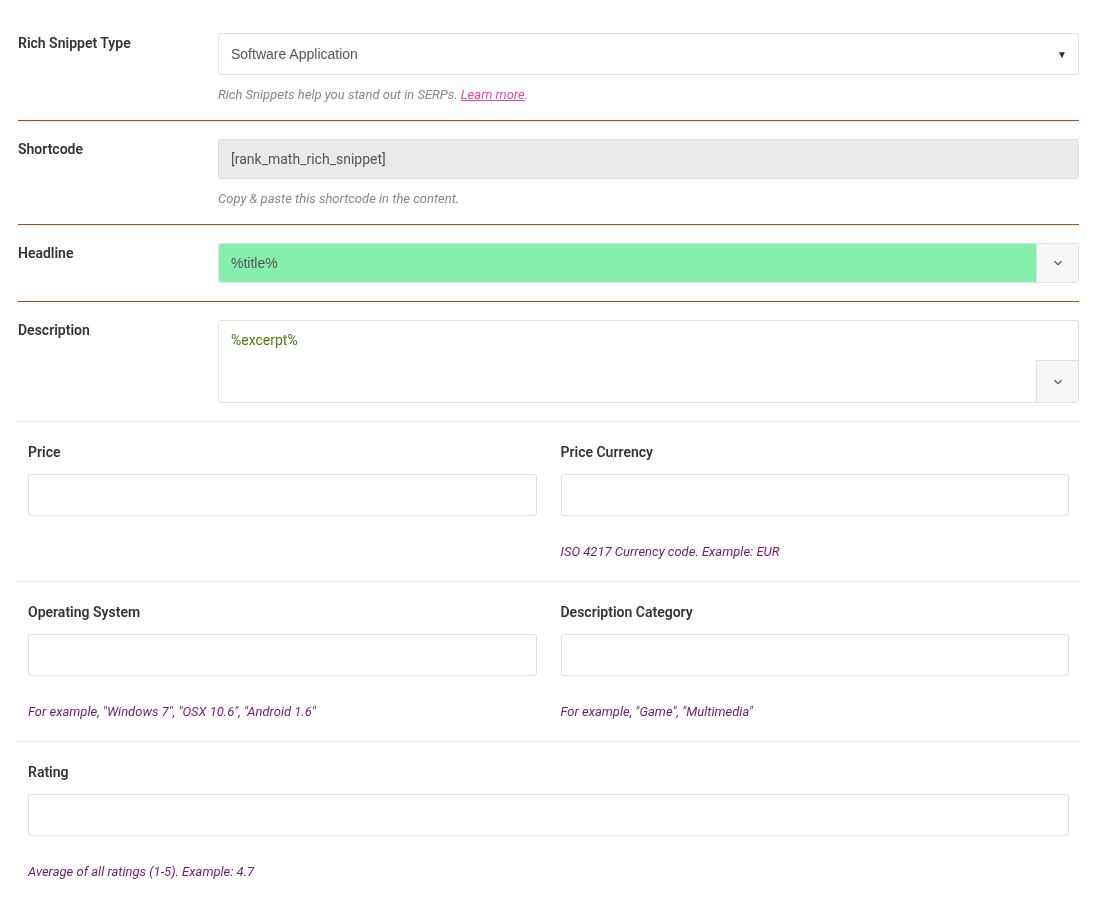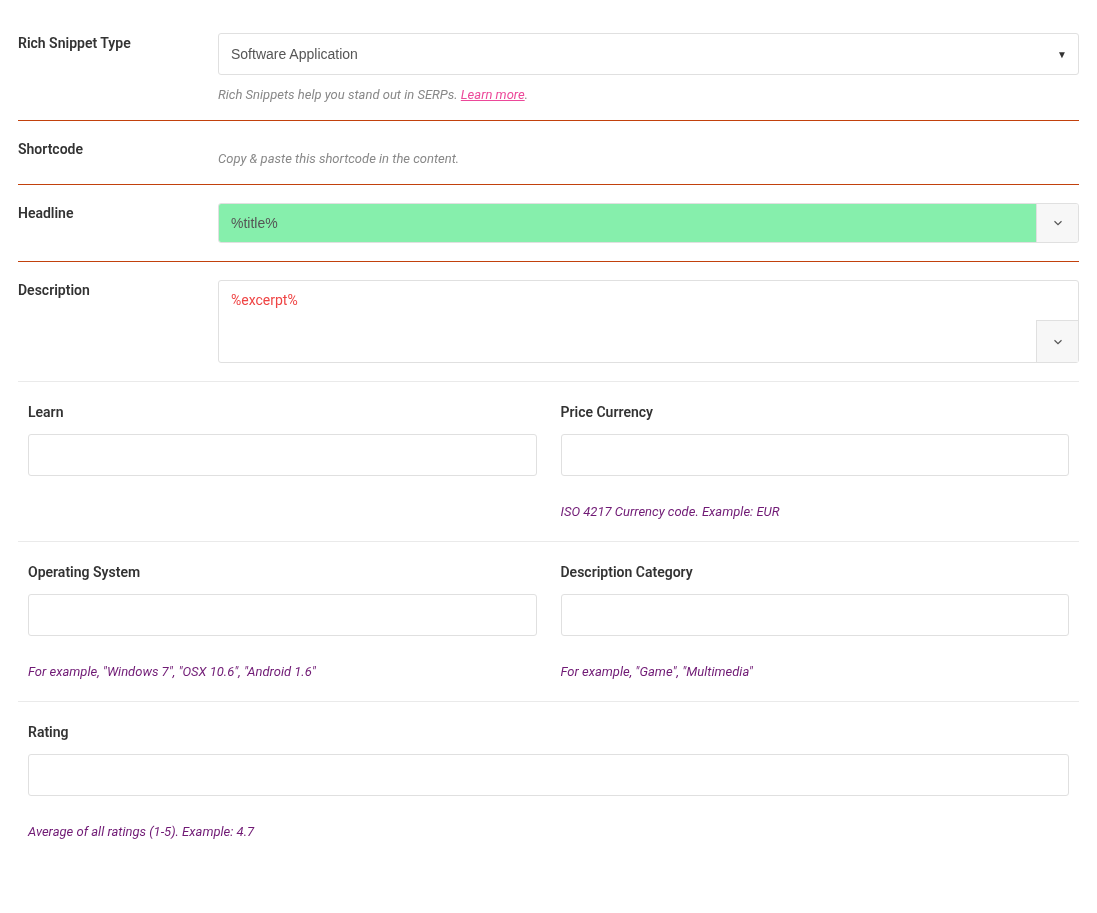--- a/index.html
+++ b/index.html
@@ -105,21 +105,21 @@
     .textarea-wrapper {
       position: relative;
       border: 1px solid #e0e0e0;
       border-radius: 3px;
     }
     .textarea-control {
       width: 100%;
       border: none;
       padding: 11px 12px;
       font-size: 14px;
-      color: #ef4444;
+      color: #4d7c0f;
       outline: none;
       resize: none;
       height: 78px;
       font-family: inherit;
       background: transparent;
     }
     .textarea-caret {
       position: absolute;
       right: 0;
       bottom: 0;
@@ -192,20 +192,21 @@
     </div>
     <div class="help-text">
       <span>Rich Snippets help you stand out in SERPs. </span><a href="#">Learn more</a><span>.</span>
     </div>
   </div>
 </div>
 
 <div class="field-row">
   <div class="field-label">Shortcode</div>
   <div class="field-control">
+    <div class="shortcode-box">[rank_math_rich_snippet]</div>
     <div class="help-text">Copy &amp; paste this shortcode in the content.</div>
   </div>
 </div>
 
 <div class="field-row">
   <div class="field-label">Headline</div>
   <div class="field-control">
     <div class="input-with-caret">
       <input type="text" value="%title%" style="">
       <div class="caret-btn">
@@ -228,21 +229,21 @@
           </svg>
       </div>
     </div>
   </div>
 </div>
 
 <div class="grid-section">
 
   <div class="grid-row">
     <div class="grid-col">
-      <label class="grid-label">Learn</label>
+      <label class="grid-label">Price</label>
       <input type="text" class="plain-input" value="" style="">
     </div>
     <div class="grid-col">
       <label class="grid-label">Price Currency</label>
       <input type="text" class="plain-input" value="" style="">
       <div class="grid-help">ISO 4217 Currency code. Example: EUR</div>
     </div>
   </div>
 
   <div class="grid-row">

